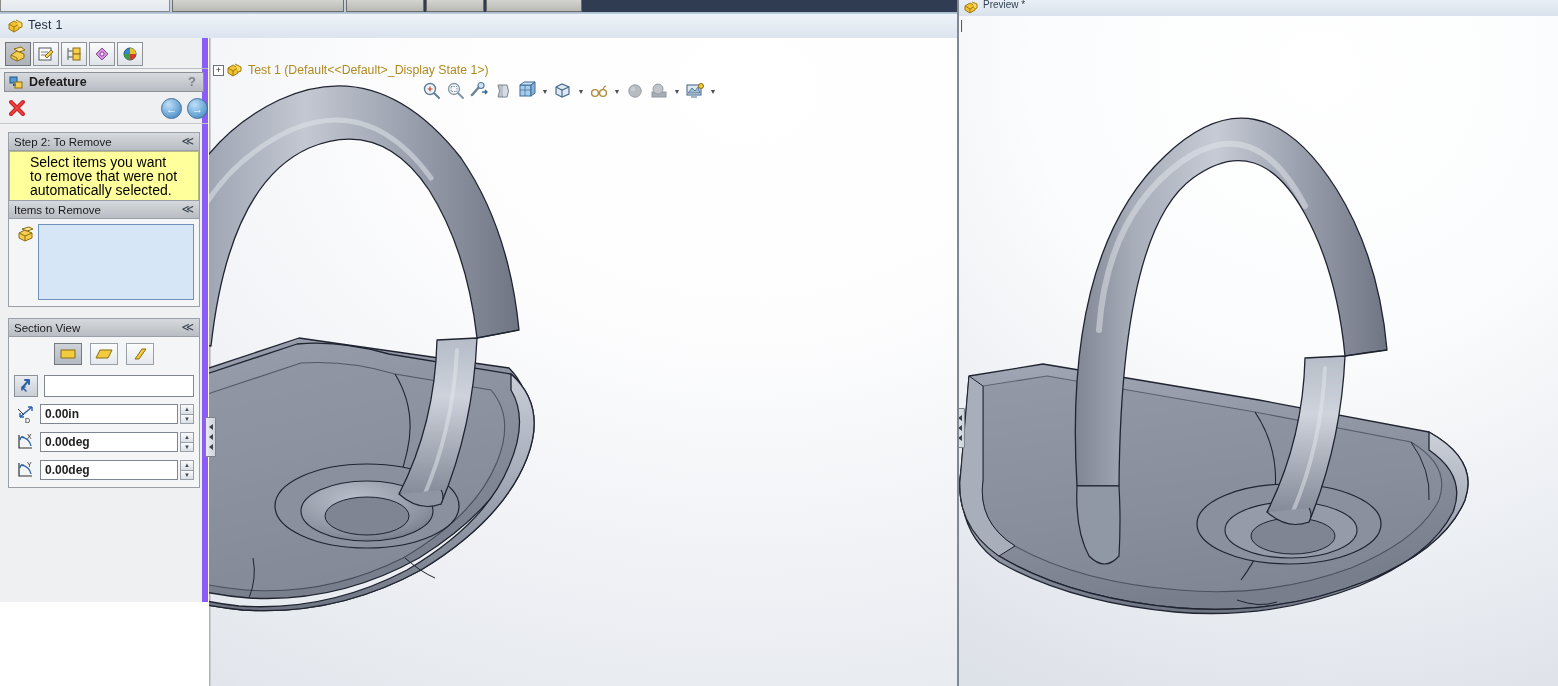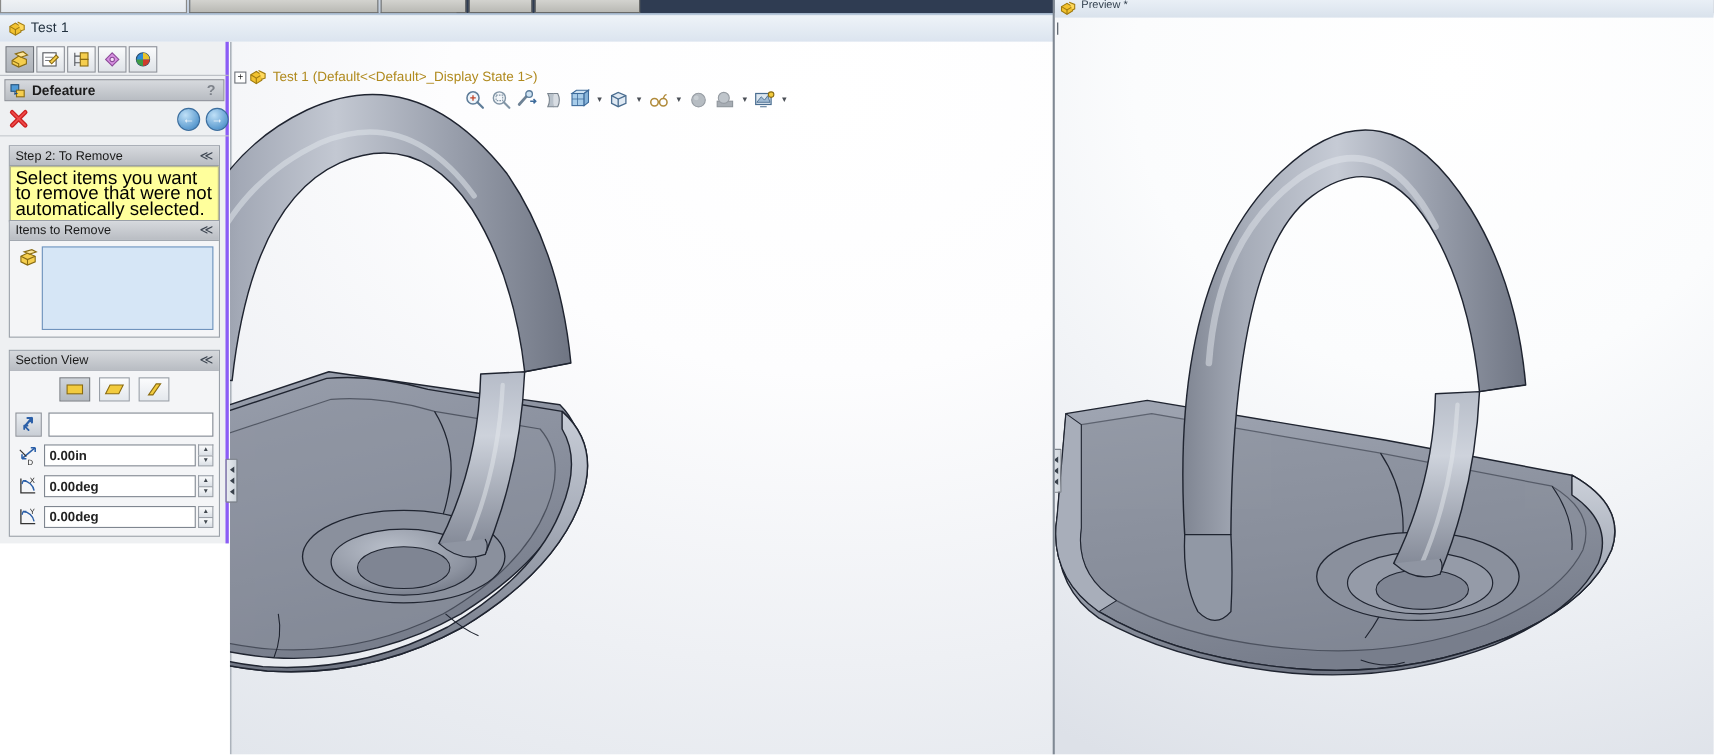--- a/index.html
+++ b/index.html
@@ -30,22 +30,22 @@
     letter-spacing:.2px;text-align:center;}
   .doc-icon{position:absolute;left:7px;top:18px;width:17px;height:16px;}
 
   .win-btns{position:absolute;right:12px;top:17px;display:flex;gap:4px;}
   .wbtn{width:26px;height:17px;border:1px solid #9fb0c4;border-radius:2px;
     background:linear-gradient(to bottom,#f6f9fc,#dde6f0);
     display:flex;align-items:center;justify-content:center;
     font-size:9px;color:#4a5a6b;box-sizing:border-box;}
 
   
-  .left-panel{position:absolute;left:0;top:38px;width:208px;height:456px;
-    background:#eef0f2;border-right:3px solid #8b5cf6;box-sizing:border-box;}
+  .left-panel{position:absolute;left:0;top:38px;width:208px;height:564px;
+    background:#eef0f2;border-right:6px solid #8b5cf6;box-sizing:border-box;}
   .pm-tabs{position:absolute;left:5px;top:4px;display:flex;gap:2px;}
   .pm-tab{width:26px;height:24px;border:1px solid #8e9299;box-sizing:border-box;
     background:linear-gradient(to bottom,#fafbfc,#dfe3e8);
     display:flex;align-items:center;justify-content:center;}
   .pm-tab.active{background:linear-gradient(to bottom,#c3c7cc,#aeb3ba);
     border-color:#6e737a;}
   .pm-tabs-rule{position:absolute;left:0;top:30px;width:208px;height:1px;background:#b7bcc3;}
 
   
   .pmhead{position:absolute;left:4px;top:34px;width:200px;height:20px;
@@ -67,22 +67,22 @@
   .pm-actions-rule{position:absolute;left:0;top:27px;width:208px;height:1px;background:#c4c8cd;}
 
   
   .grp{position:absolute;left:8px;width:192px;
     border:1px solid #9aa0a8;box-sizing:border-box;background:#f4f5f7;}
   .grp-hd{height:17px;background:linear-gradient(to bottom,#d6d9dd,#b9bdc3);
     border-bottom:1px solid #9aa0a8;display:flex;align-items:center;
     font-weight:normal;font-size:11.5px;color:#1a1a1a;padding-left:5px;position:relative;}
   .chev{position:absolute;right:5px;top:1px;color:#3b4450;font-size:12px;line-height:15px;}
 
-  .note{background:#ffff9c;border:1px solid #b9b98a;margin:0;padding:3px 4px;
-    font-size:17px;line-height:14px;color:#000;}
+  .note{background:#ffff9c;border:1px solid #b9b98a;margin:0;padding:3px 20px;
+    font-size:14px;line-height:14px;color:#000;}
 
   .sel-row{display:flex;align-items:flex-start;padding:5px 5px 6px 5px;}
   .sel-icon{width:24px;height:22px;flex:0 0 24px;display:flex;align-items:center;justify-content:center;}
   .sel-box{flex:1;height:76px;background:#d6e6f6;border:1px solid #6f93bd;box-sizing:border-box;}
 
   .plane-row{display:flex;gap:8px;justify-content:center;padding:6px 0 7px 0;}
   .plane-btn{width:28px;height:22px;border:1px solid #9aa0a8;box-sizing:border-box;
     background:linear-gradient(to bottom,#fbfcfd,#e4e8ed);
     display:flex;align-items:center;justify-content:center;}
   .plane-btn.active{background:linear-gradient(to bottom,#cfd4da,#b4bac1);border-color:#74797f;}

